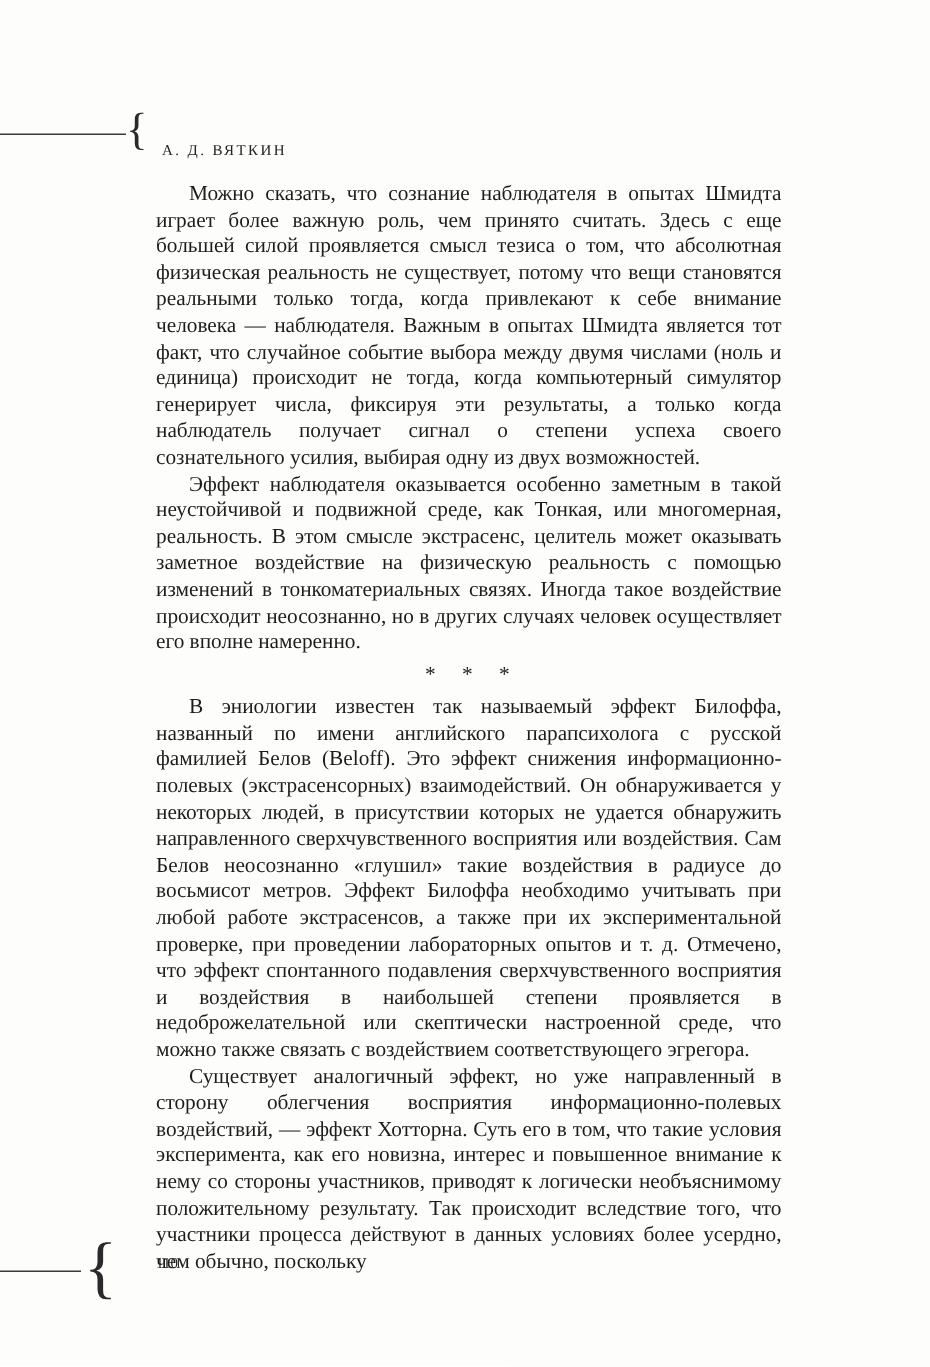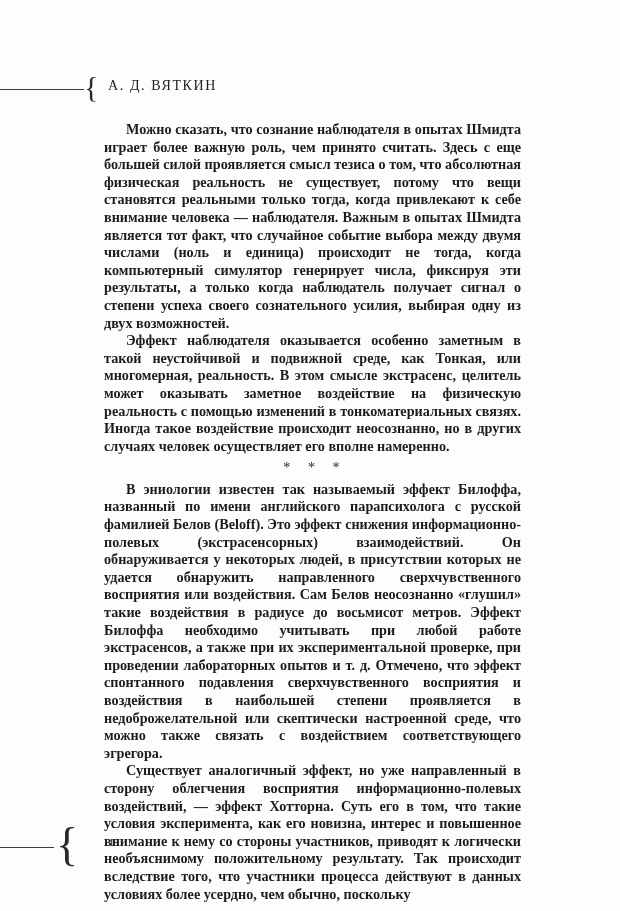--- a/index.html
+++ b/index.html
@@ -31,42 +31,41 @@
     left: 84px;
     top: 72px;
     font-size: 30px;
     font-weight: 400;
     color: #2a2a2a;
     line-height: 1;
   }
   .header-author {
     position: absolute;
     left: 108px;
-    top: 78px;
-    font-size: 14px;
+    top: 95px;
+    font-size: 10px;
     letter-spacing: 1.6px;
     color: #222;
   }
 
   
   .text-block {
     position: absolute;
     left: 104px;
     top: 121px;
     width: 417px;
     font-size: 14.2px;
     line-height: 17.6px;
     text-align: justify;
     hyphens: auto;
     -webkit-hyphens: auto;
   }
   .para {
     margin: 0;
     text-indent: 22px;
-    font-weight: bold;
   }
   .separator {
     margin: 4px 0 4px 0;
     text-indent: 0;
     text-align: center;
     letter-spacing: 2px;
     word-spacing: 10px;
     font-size: 14.2px;
   }
 

